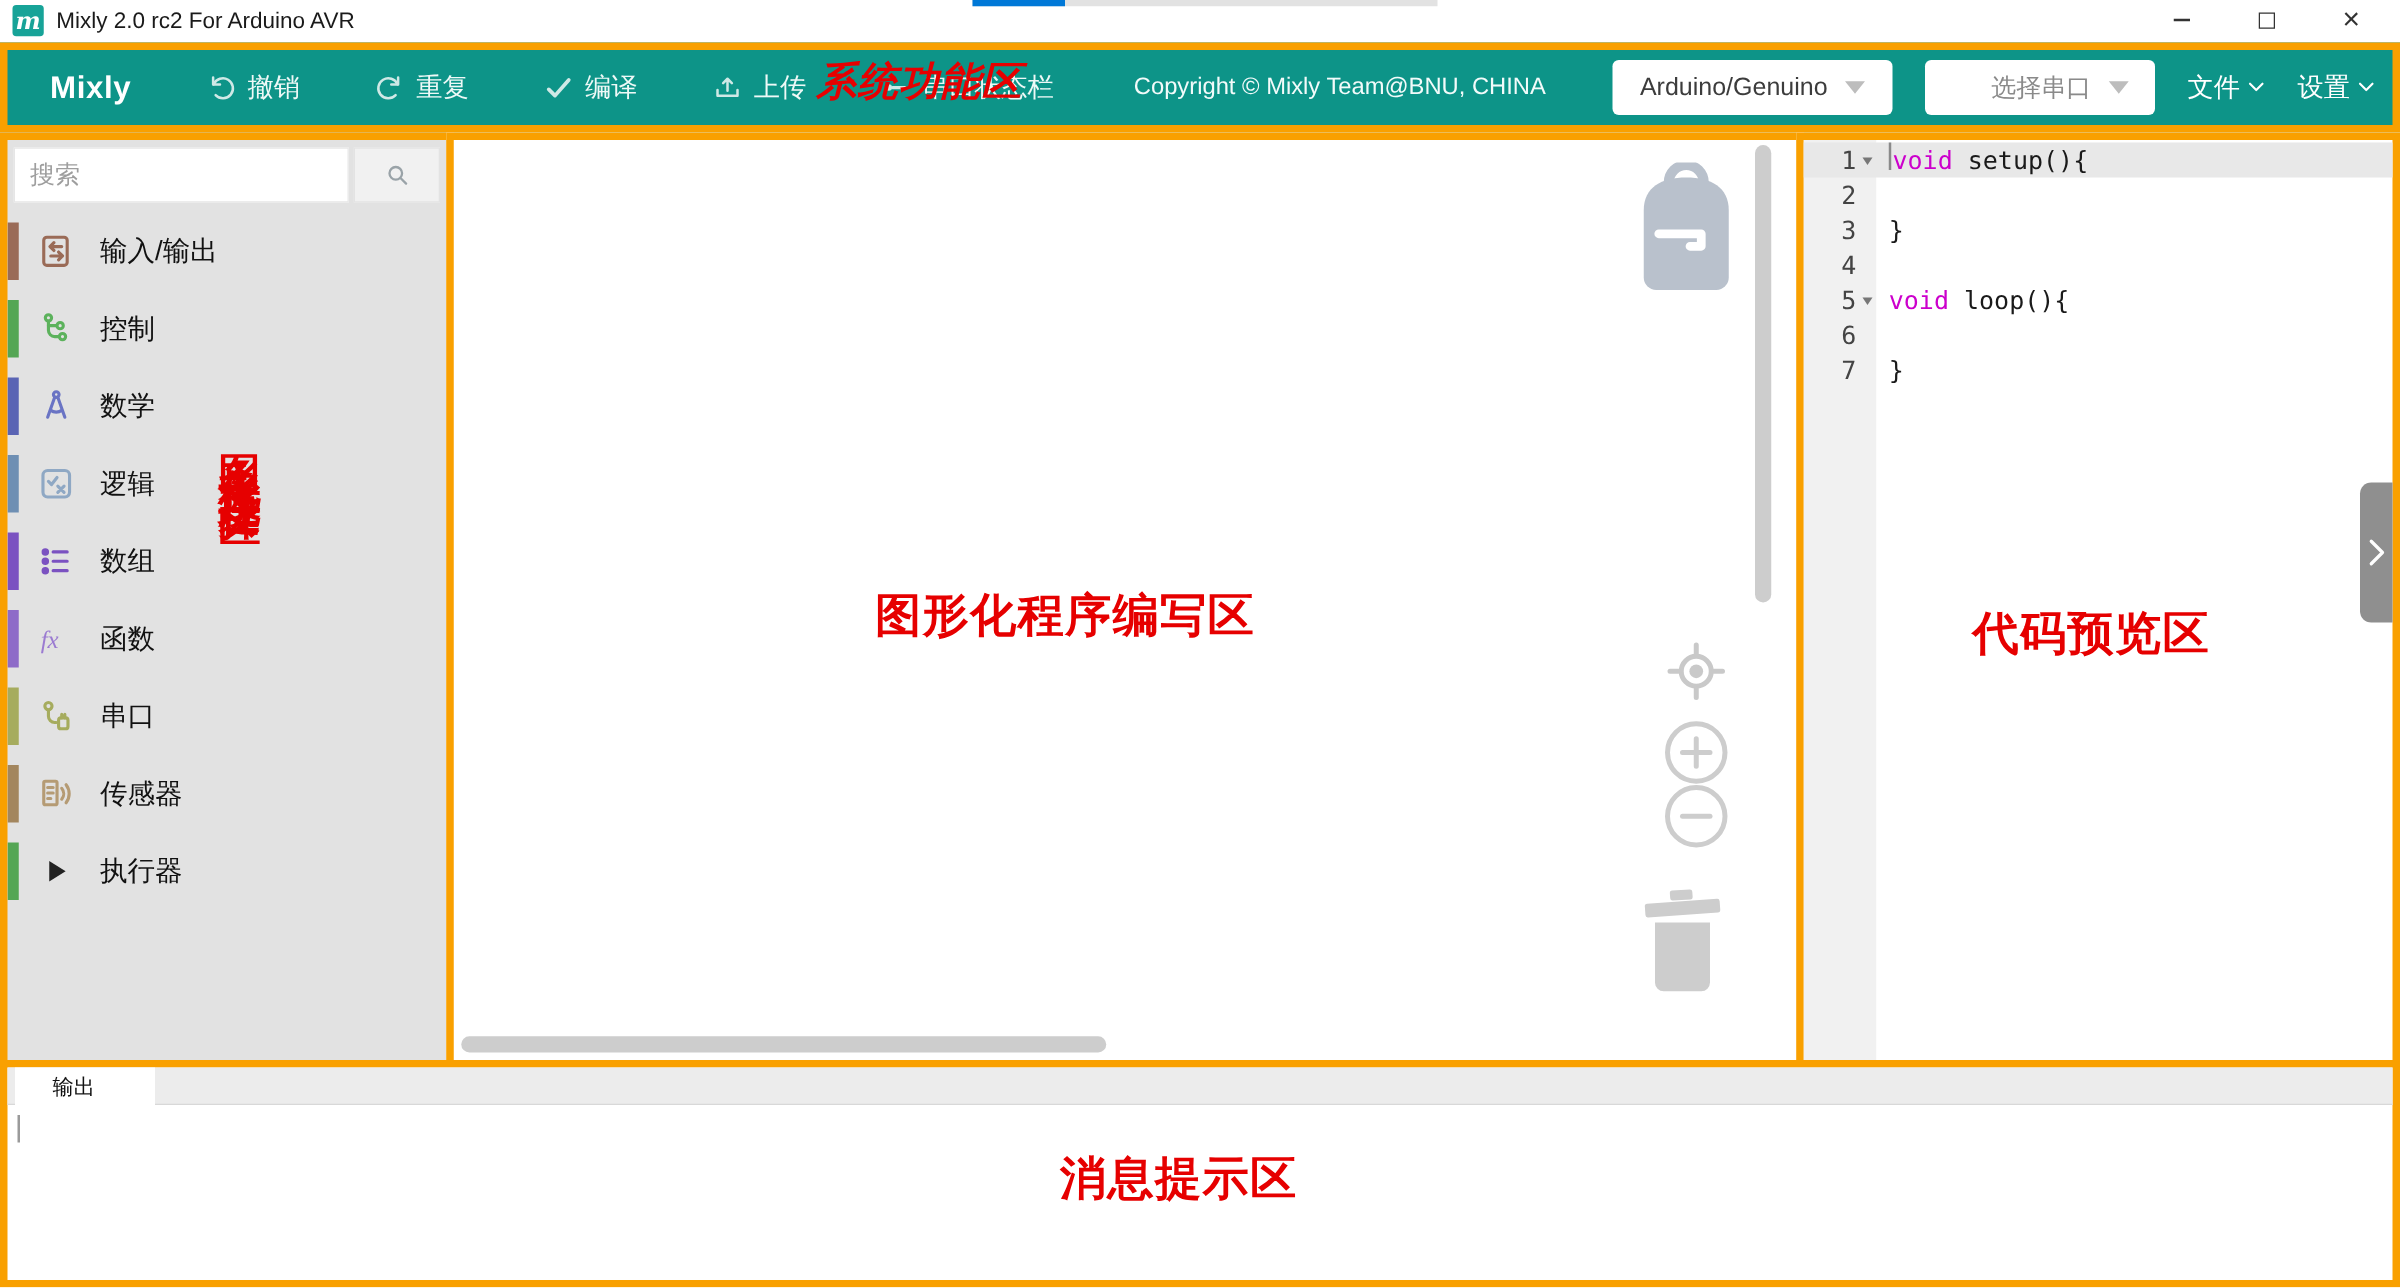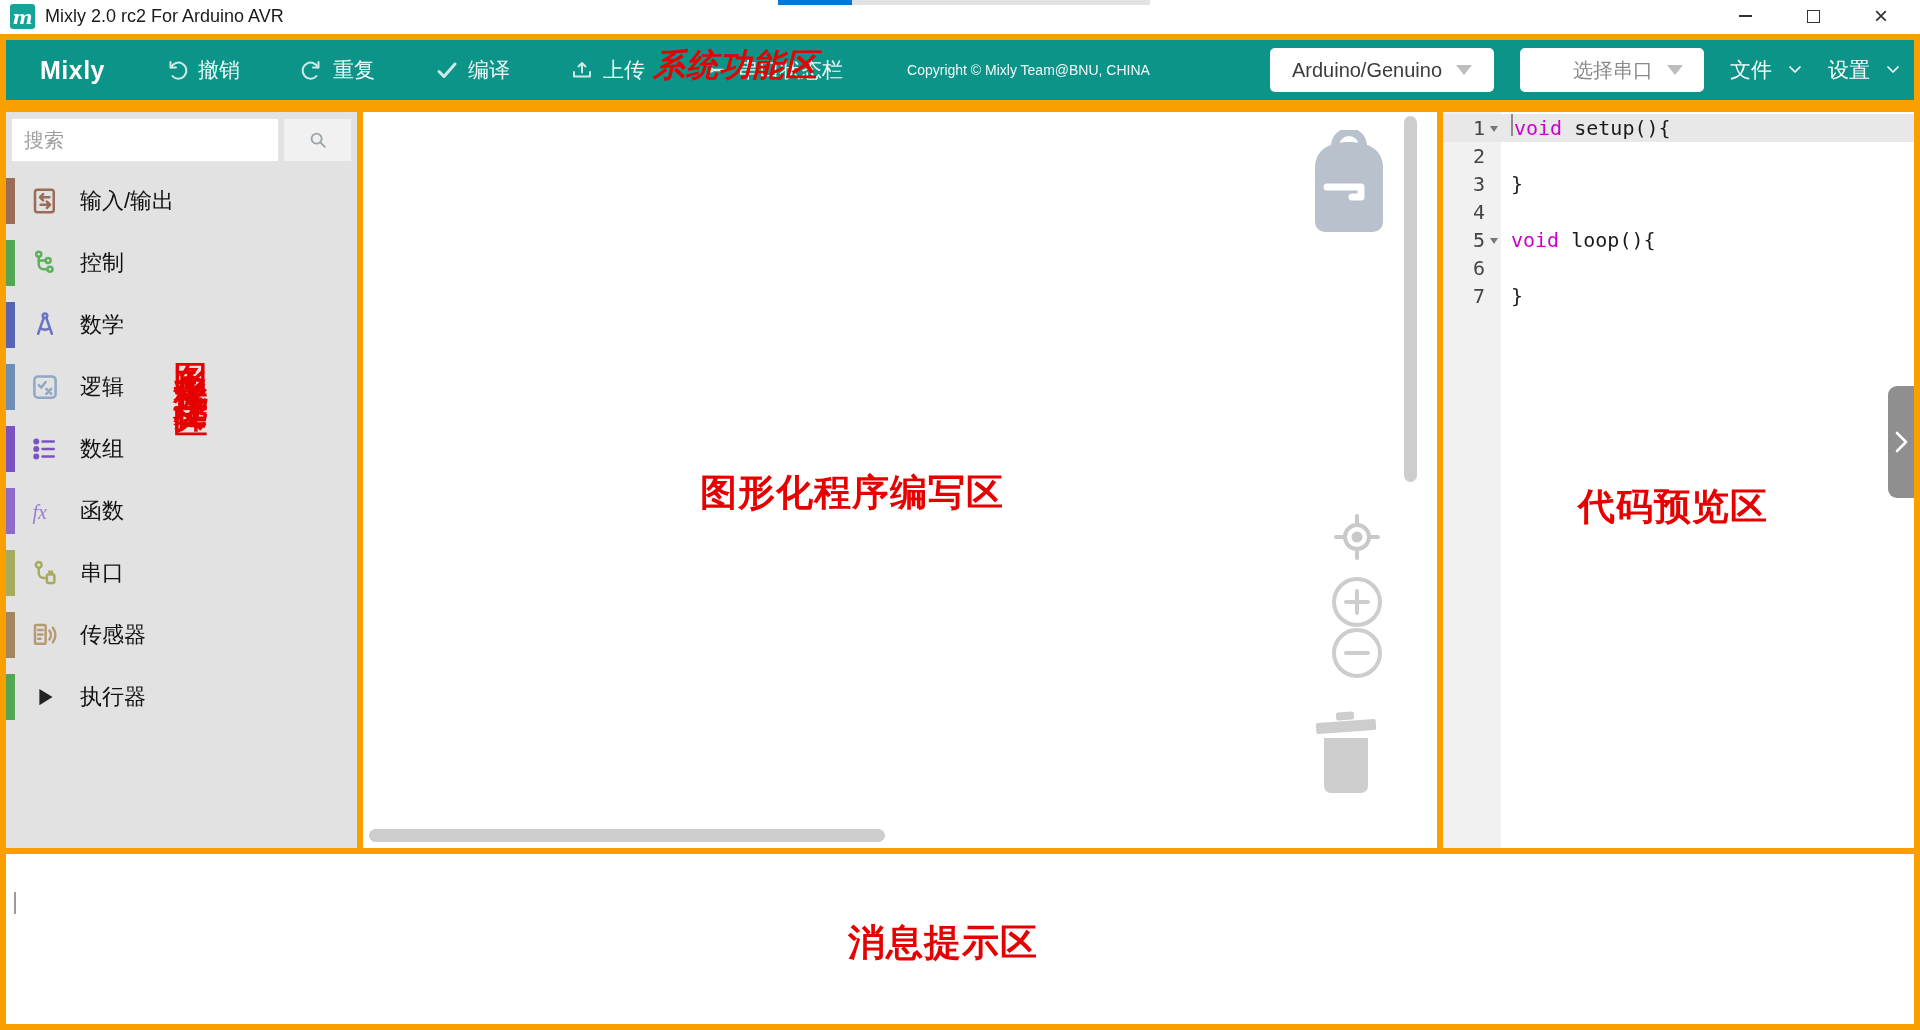--- a/index.html
+++ b/index.html
@@ -28,27 +28,27 @@
   #region-sidebar{left:0;top:106px;width:363px;height:748px;background:#e2e2e2;}
   #region-canvas{left:357px;top:106px;width:1086px;height:748px;background:#fff;}
   #region-code{left:1437px;top:106px;width:483px;height:748px;background:#fff;}
   #region-bottom{left:0;top:848px;width:1920px;height:182px;background:#fff;}
 
   
   #toolbar-inner{position:absolute;left:0;top:0;width:100%;height:100%;display:flex;align-items:center;color:#fff;}
   #brand{margin-left:34px;font-size:25px;font-weight:700;letter-spacing:.5px;}
   .tb-item{display:flex;align-items:center;gap:9px;margin-left:60px;font-size:21px;color:#eef9f7;cursor:default;}
   .tb-item svg{width:24px;height:24px;color:#cfe9e6;}
-  #copyright{margin-left:64px;font-size:14px;color:#f2fbfa;}
+  #copyright{margin-left:64px;font-size:19px;color:#f2fbfa;}
   #toolbar-right{margin-left:auto;display:flex;align-items:center;gap:26px;margin-right:14px;}
   .dropdown{height:44px;background:#fff;border-radius:5px;display:flex;align-items:center;justify-content:center;gap:14px;}
   #board-select{width:224px;color:#3c3c3c;font-size:20px;}
   #port-select{width:152px;color:#8a8a8a;font-size:20px;padding-left:32px;}
   .dd-caret{width:0;height:0;border-left:8px solid transparent;border-right:8px solid transparent;border-top:10px solid #bdbdbd;}
-  .menu{display:flex;align-items:center;gap:16px;font-size:21px;color:#fff;}
+  .menu{display:flex;align-items:center;gap:6px;font-size:21px;color:#fff;}
   .menu svg{width:14px;height:10px;}
 
   
   #search-input{position:absolute;left:5px;top:6px;width:268px;height:44px;border:1px solid #e6e6e6;background:#fff;
     box-sizing:border-box;font-size:20px;padding:0 12px;color:#333;outline:none;font-family:inherit;}
   #search-input::placeholder{color:#9e9e9e;}
   #search-button{position:absolute;left:277px;top:6px;width:69px;height:44px;background:#f1f1f1;border:1px solid #e3e3e3;
     box-sizing:border-box;display:flex;align-items:center;justify-content:center;}
   #search-button svg{width:22px;height:22px;color:#9aa3a8;}
   #sidebar-list{position:absolute;left:0;top:58px;width:100%;height:678px;overflow:hidden;}
@@ -363,20 +363,23 @@
         </div>
       </div>
     <div id="collapse-tab">
       <svg viewBox="0 0 18 26">
           <path d="M5 4l9 9-9 9" stroke="#fff" stroke-width="2.6"></path>
         </svg>
     </div>
   </div>
 
   <div class="region" id="region-bottom">
+    <div id="tabstrip">
+      <div id="output-tab">输出</div>
+    </div>
     <div id="console-caret"></div>
   </div>
 
   <div class="annotation" id="ann-toolbar">系统功能区</div>
   <div class="annotation" id="ann-sidebar">图形化程序选择区</div>
   <div class="annotation" id="ann-canvas">图形化程序编写区</div>
   <div class="annotation" id="ann-code">代码预览区</div>
   <div class="annotation" id="ann-message">消息提示区</div>
 
 </div>

